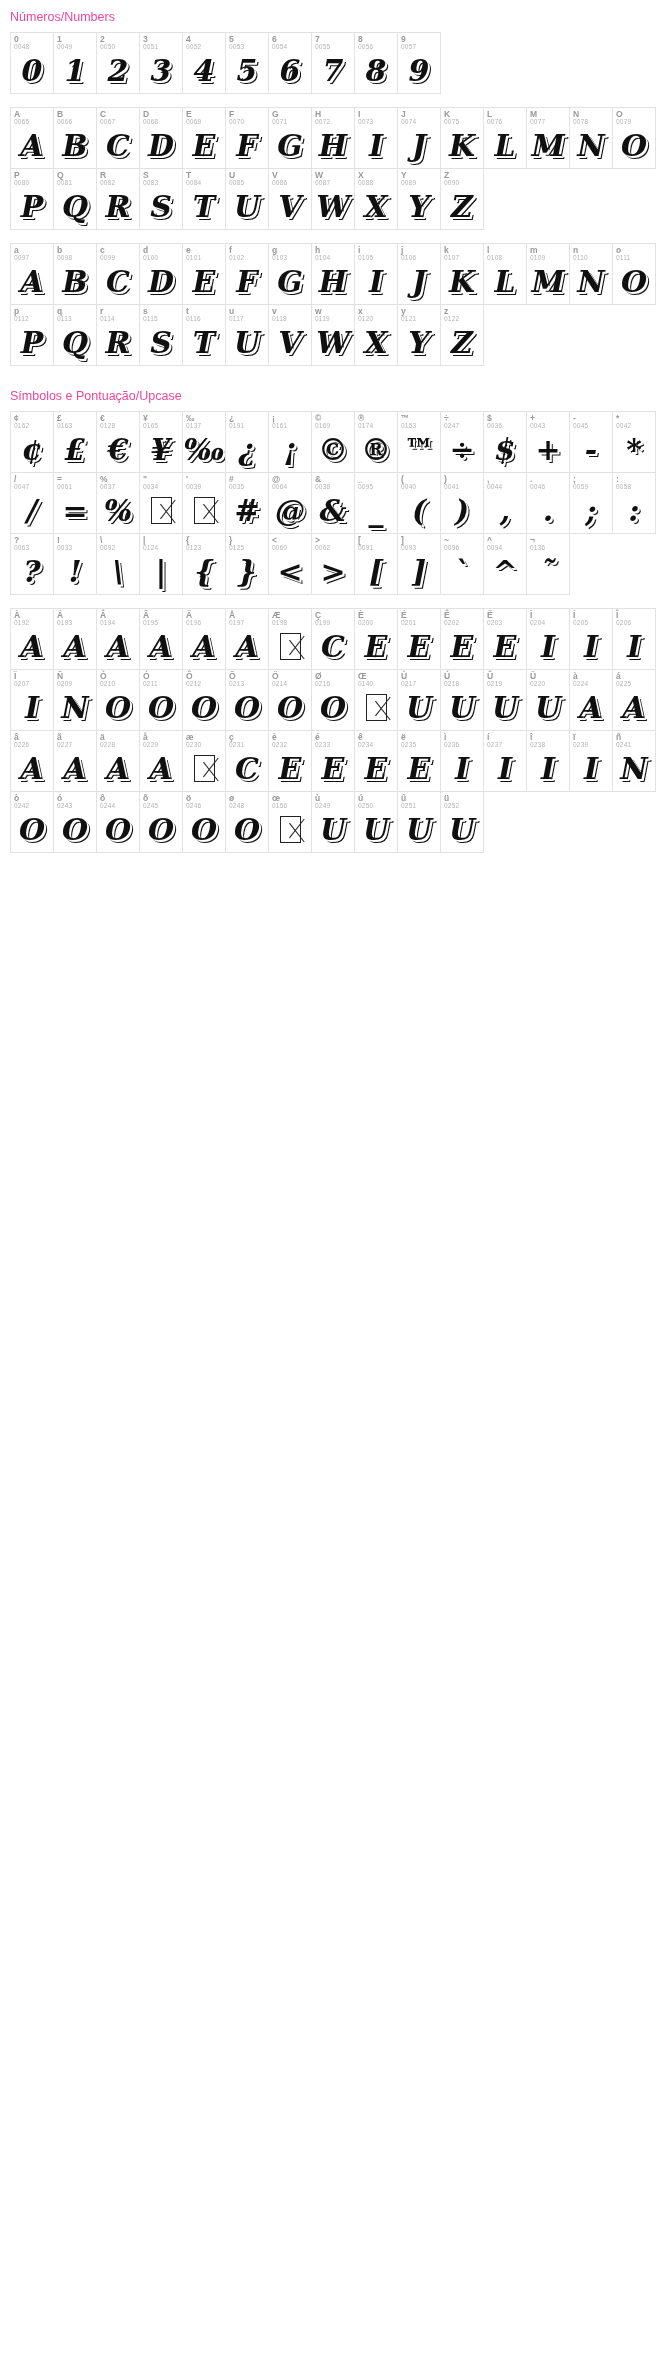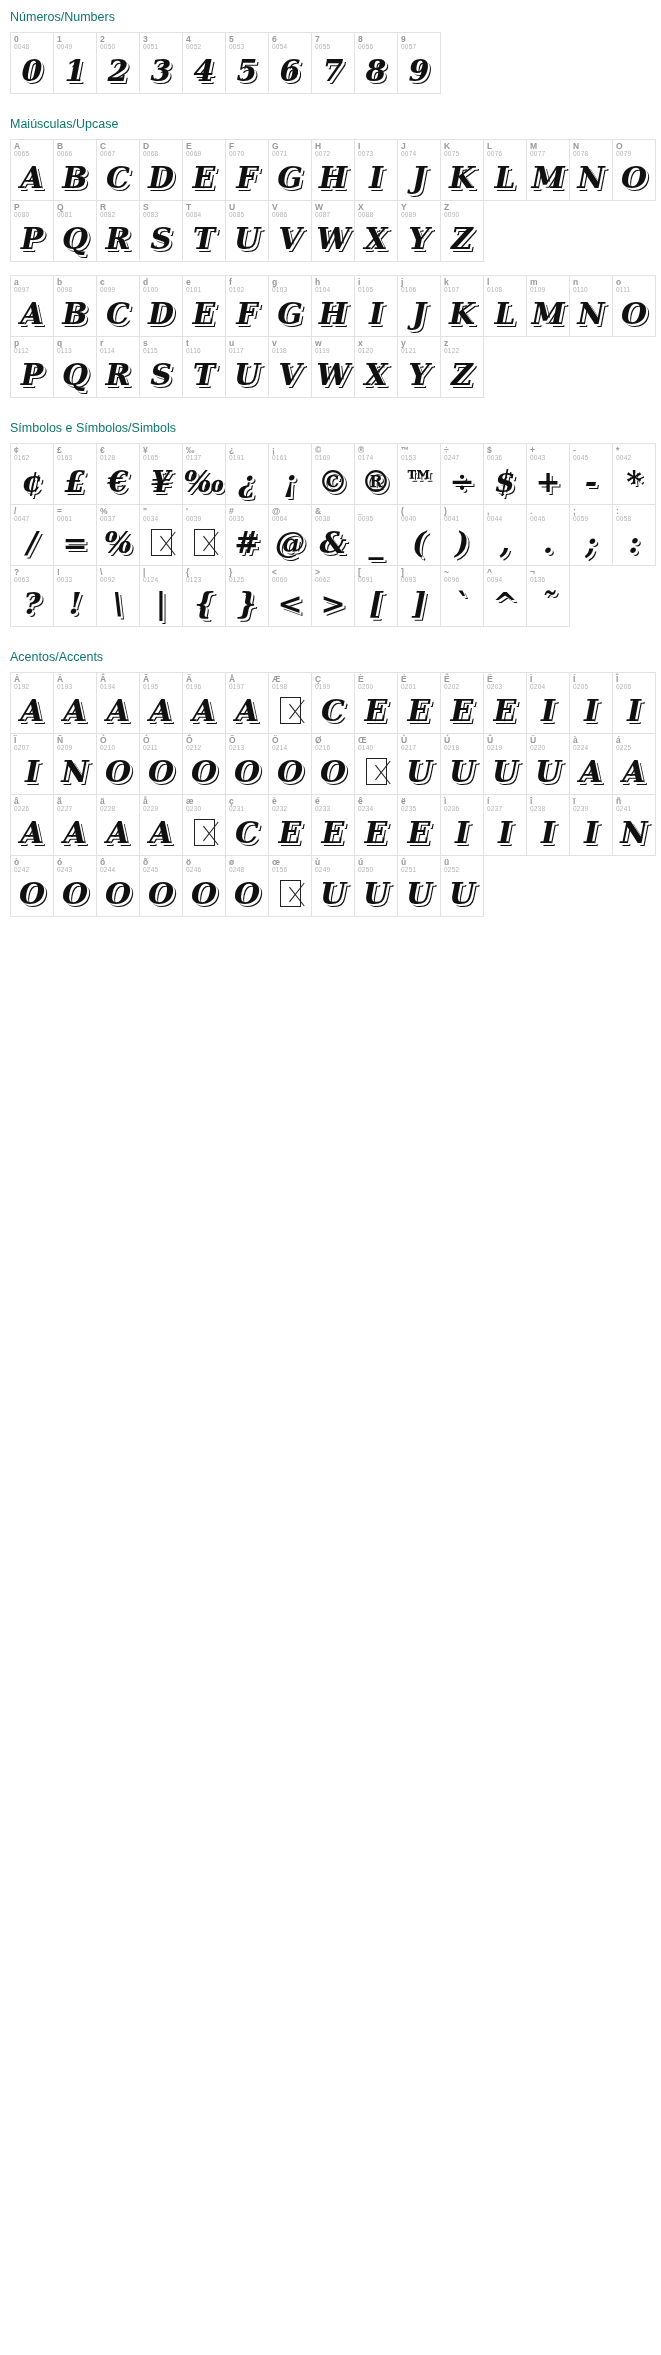--- a/index.html
+++ b/index.html
@@ -15,21 +15,21 @@
   .page {
     width: 661px;
     padding: 0;
     box-sizing: border-box;
   }
   .section {
     margin: 0 0 14px 0;
   }
   .section-title {
     font-size: 12.5px;
-    color: #0f766e;
+    color: #ec4899;
     padding: 10px 0 8px 10px;
     font-weight: normal;
   }
   .grid {
     display: flex;
     flex-wrap: wrap;
     padding-left: 10px;
     box-sizing: border-box;
   }
   .cell {
@@ -181,21 +181,20 @@
           <div class="cell">
             <div class="meta">
               <span class="ch-label">9</span>
               <span class="code">0057</span>
             </div>
             <div class="glyph">9</div>
           </div>
         </div>
       </div>
       <div class="section">
-        <div class="section-title">Maiúsculas/Upcase</div>
         <div class="grid">
           <div class="cell">
             <div class="meta">
               <span class="ch-label">A</span>
               <span class="code">0065</span>
             </div>
             <div class="glyph">A</div>
           </div>
           <div class="cell">
             <div class="meta">
@@ -554,21 +553,21 @@
           <div class="cell">
             <div class="meta">
               <span class="ch-label">z</span>
               <span class="code">0122</span>
             </div>
             <div class="glyph">Z</div>
           </div>
         </div>
       </div>
       <div class="section">
-        <div class="section-title">Símbolos e Símbolos/Simbols</div>
+        <div class="section-title">Símbolos e Pontuação/Upcase</div>
         <div class="grid">
           <div class="cell">
             <div class="meta">
               <span class="ch-label">¢</span>
               <span class="code">0162</span>
             </div>
             <div class="glyph">¢</div>
           </div>
           <div class="cell">
             <div class="meta">
@@ -864,21 +863,20 @@
           <div class="cell">
             <div class="meta">
               <span class="ch-label">¬</span>
               <span class="code">0136</span>
             </div>
             <div class="glyph">˜</div>
           </div>
         </div>
       </div>
       <div class="section">
-        <div class="section-title">Acentos/Accents</div>
         <div class="grid">
           <div class="cell">
             <div class="meta">
               <span class="ch-label">À</span>
               <span class="code">0192</span>
             </div>
             <div class="glyph">A</div>
           </div>
           <div class="cell">
             <div class="meta">

